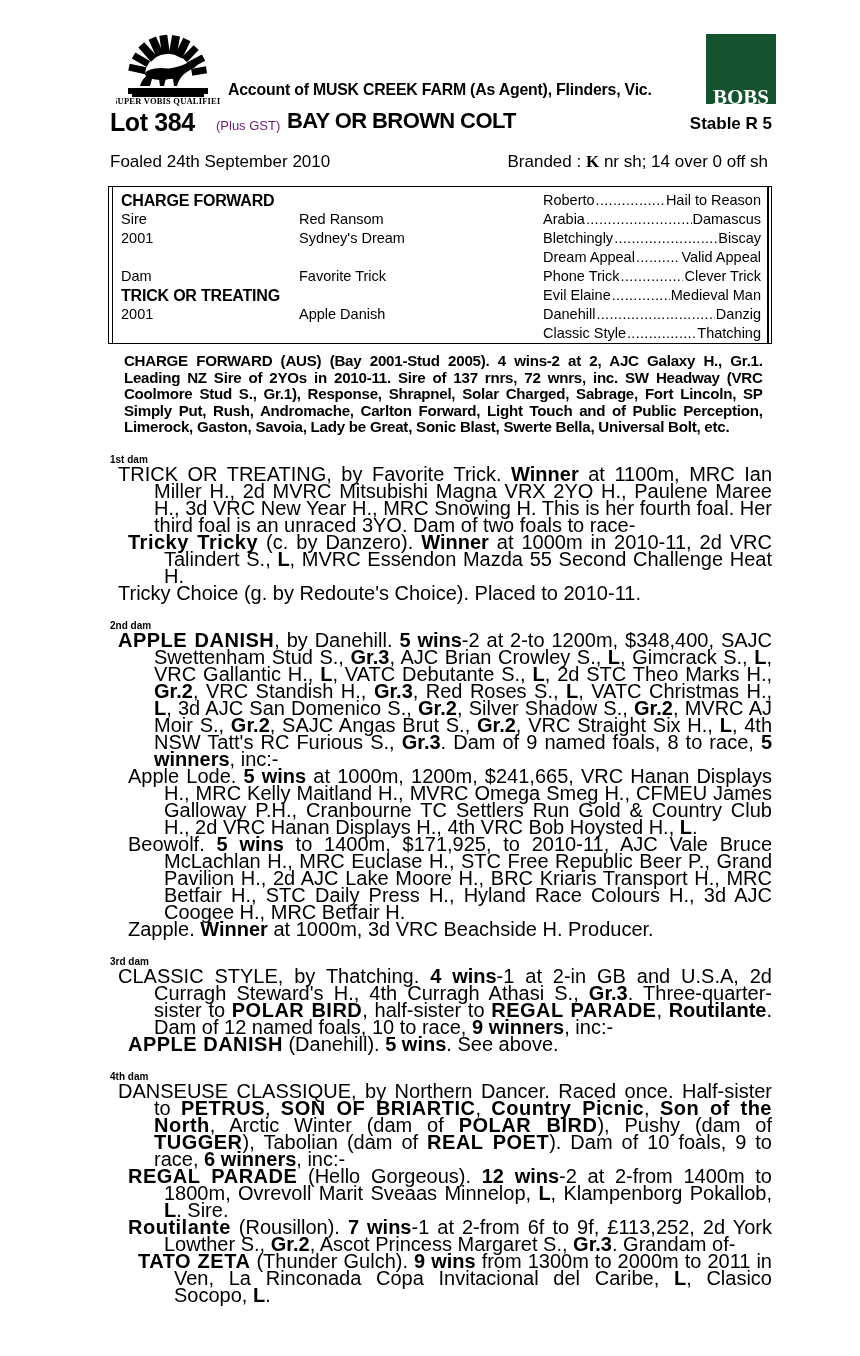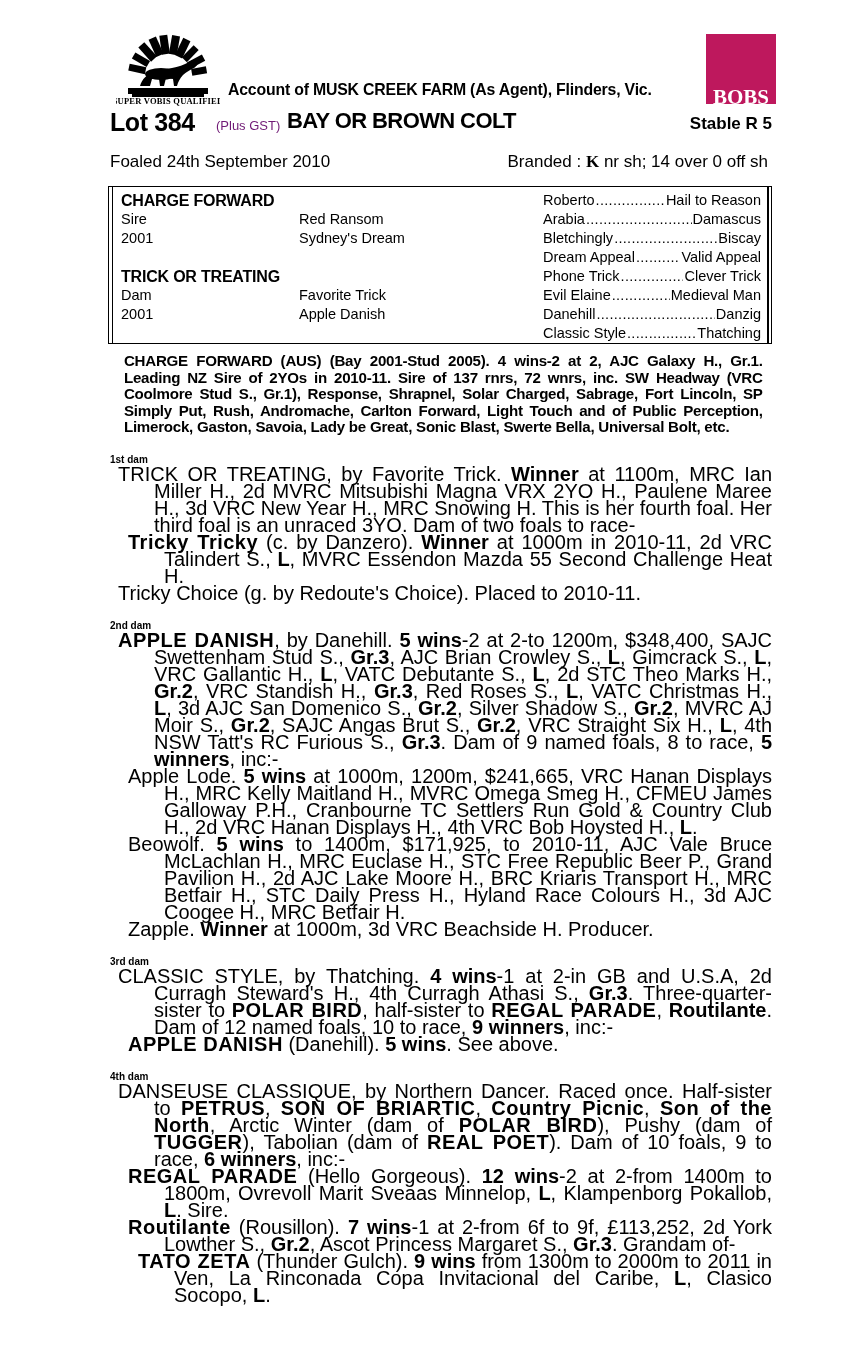--- a/index.html
+++ b/index.html
@@ -28,21 +28,21 @@
   .vobis-logo {
     position: absolute;
     left: 8px; top: 32px;
     width: 104px; height: 74px;
   }
   .vobis-logo svg { display: block; }
   .bobs-logo {
     position: absolute;
     right: -4px; top: 34px;
     width: 70px; height: 70px;
-    background: #be185d;
+    background: #14532d;
     display: flex;
     flex-direction: column;
     align-items: center;
     justify-content: flex-start;
     padding-top: 8px;
     gap: 44px;
   }
   .bobs-horse { width: 52px; height: 22px; }
   .bobs-word {
     color: #fff;
@@ -303,25 +303,25 @@
       <div class="ped-row">
         <span class="ped-label">Sire</span>
         <span class="ped-parent">Red Ransom</span>
       </div>
       <div class="ped-row">
         <span class="ped-label">2001</span>
         <span class="ped-parent">Sydney's Dream</span>
       </div>
       <div class="ped-row"></div>
       <div class="ped-row">
-        <span class="ped-label ped-name">TRICK OR TREATING</span>
-      </div>
-      <div class="ped-row">
         <span class="ped-label">Dam</span>
         <span class="ped-parent">Favorite Trick</span>
+      </div>
+      <div class="ped-row">
+        <span class="ped-label ped-name">TRICK OR TREATING</span>
       </div>
       <div class="ped-row">
         <span class="ped-label">2001</span>
         <span class="ped-parent">Apple Danish</span>
       </div>
     </div>
     <div class="ped-right" id="gp-list">
         <div class="gp-row">
           <span class="gp-a">Roberto</span>
           <span class="gp-dots">..........................................................................................</span>

